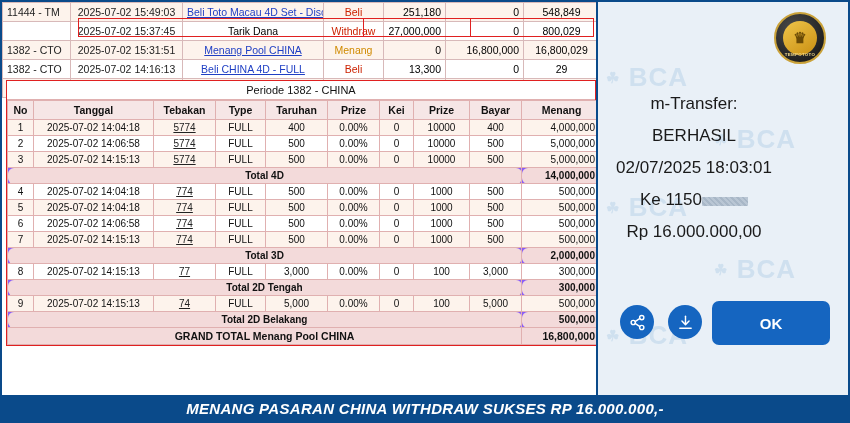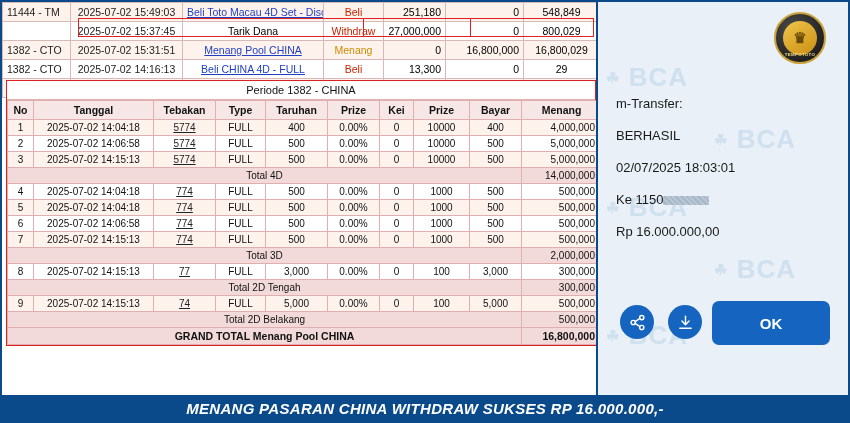--- a/index.html
+++ b/index.html
@@ -102,21 +102,22 @@
     padding: 2px 3px;
     text-align: center;
     height: 16px;
     color: #111;
   }
   table.res td.r { text-align: right; padding-right: 6px; }
   table.res tr.alt td { background: #fdf3ec; }
   table.res tr.plain td { background: #ffffff; }
   .subtot td {
     background: #f3dada !important;
-    font-weight: normal;
+    font-weight: bold;
+    border-radius: 6px;
   }
   .grand td {
     background: #f3dada !important;
     font-weight: bold;
     font-size: 10.5px;
   }
   .tkn { text-decoration: underline; color: #222; }
   .w-no { width: 26px; }
   .w-tgl { width: 120px; }
   .w-teb { width: 62px; }
@@ -171,24 +172,25 @@
     font-size: 4.4px;
     color: #f2d98a;
     letter-spacing: .3px;
     font-weight: bold;
   }
   .logo-glyph { font-size: 15px; color: #6a4a06; font-weight: bold; }
 
   .m-text {
     position: absolute;
     left: 18px; top: 78px;
-    font-size: 13px;
+    font-size: 17px;
     color: #1a1a1a;
     line-height: 16px;
     white-space: pre-line;
+    text-align: center;
   }
   .m-line { position: relative; }
   .redact {
     display: inline-block;
     height: 9px;
     background: repeating-linear-gradient(45deg,#b9c6d4,#b9c6d4 2px,#a8b7c7 2px,#a8b7c7 4px);
     vertical-align: -1px;
     border-radius: 1px;
   }
   .round-btn {

